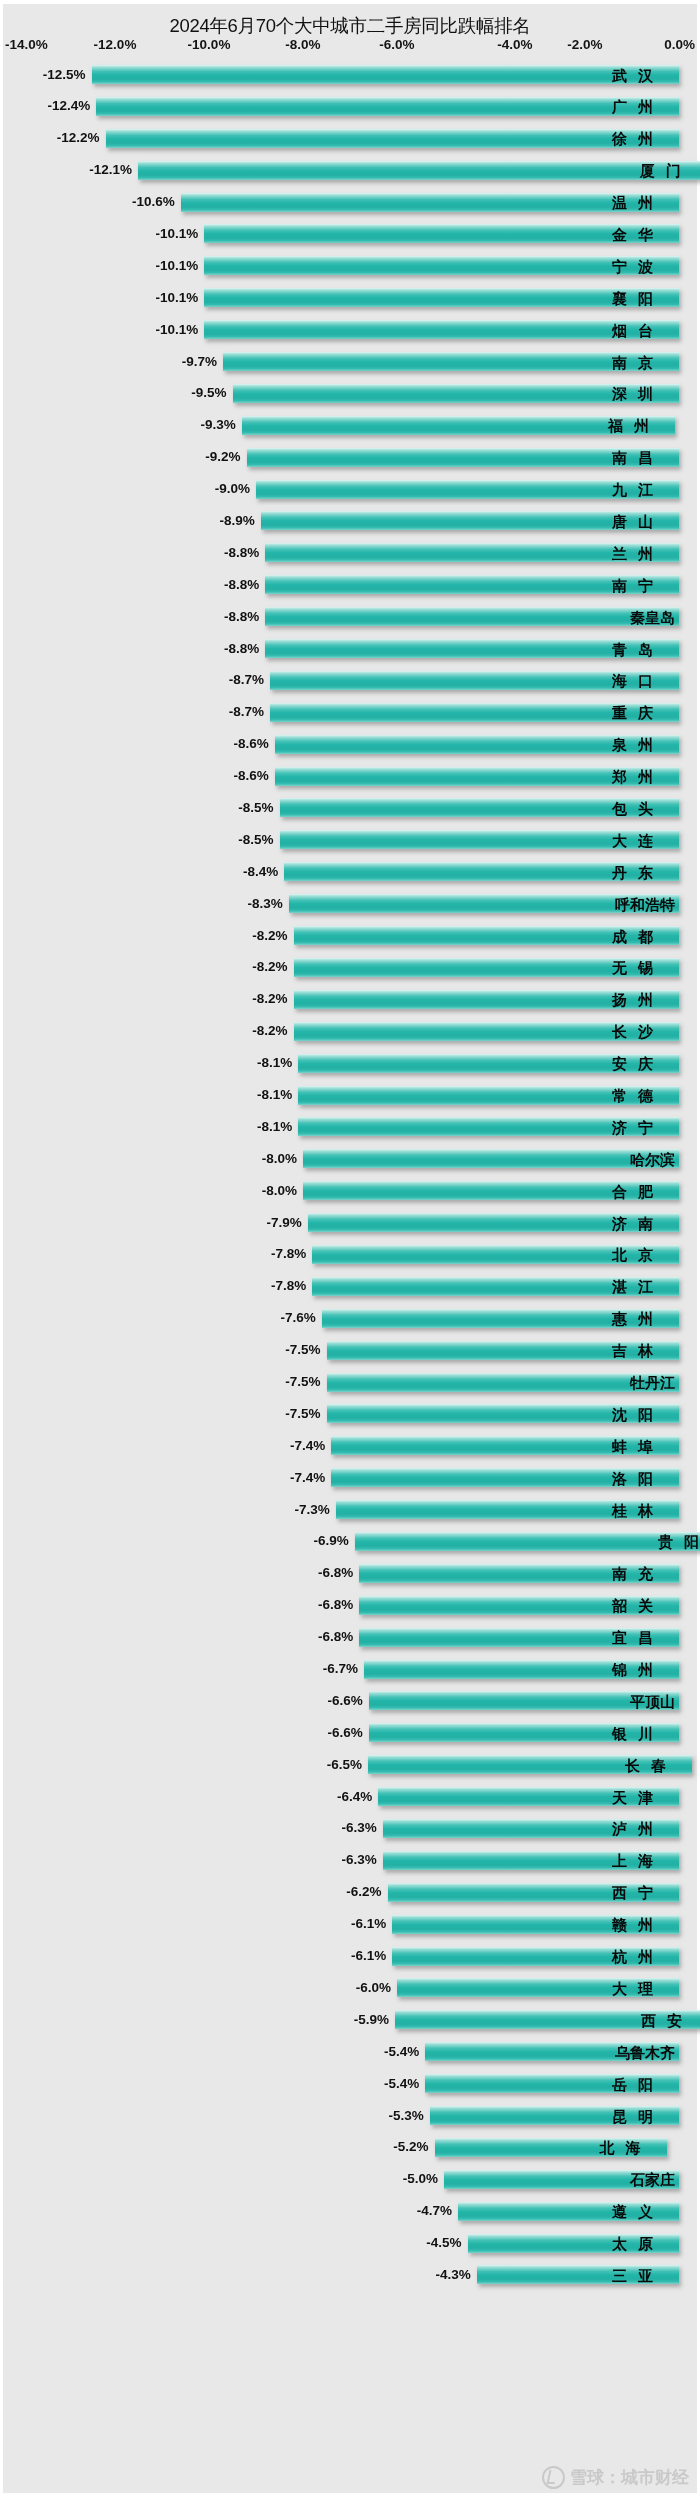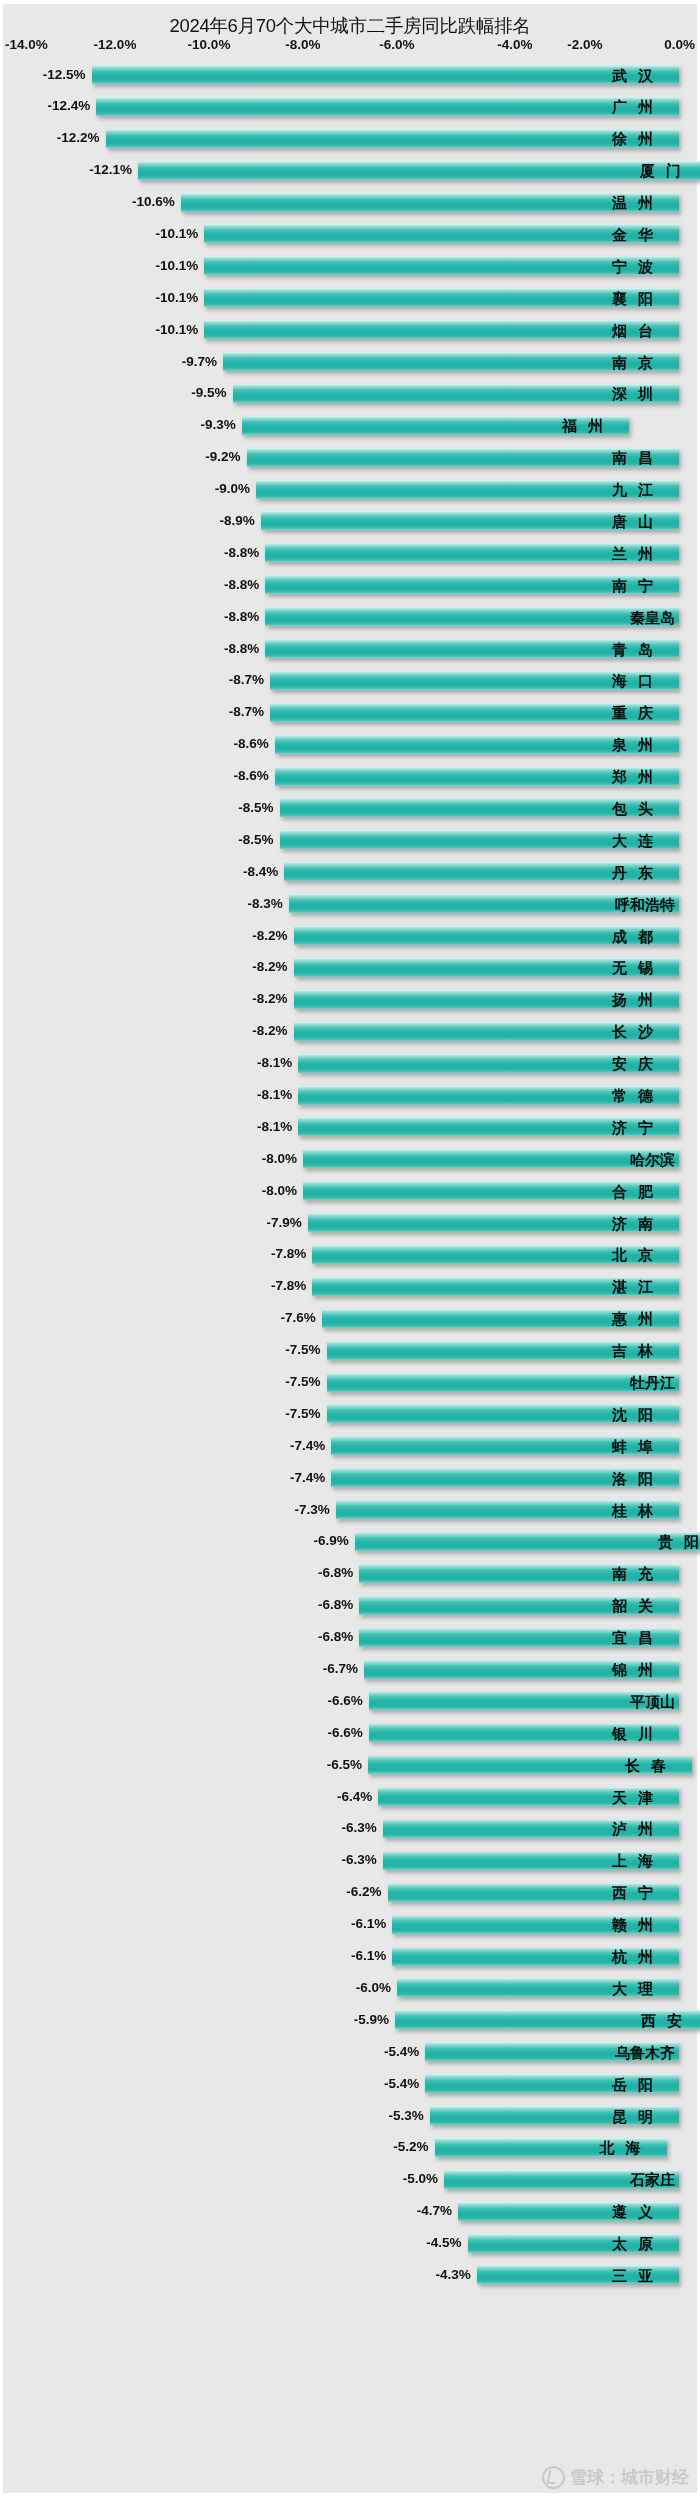--- a/index.html
+++ b/index.html
@@ -215,21 +215,21 @@
         </div>
       </div>
       <div class="row">
         <div class="bar-wrap" style="left: 229.5px; width: 446.5px;">
           <div class="bar"></div>
           <span class="bar-label">-9.5%</span>
           <span class="city sp2">深圳</span>
         </div>
       </div>
       <div class="row">
-        <div class="bar-wrap" style="left: 238.9px; width: 387px;">
+        <div class="bar-wrap" style="left: 238.9px; width: 433px;">
           <div class="bar"></div>
           <span class="bar-label">-9.3%</span>
           <span class="city sp2">福州</span>
         </div>
       </div>
       <div class="row">
         <div class="bar-wrap" style="left: 243.6px; width: 432.4px;">
           <div class="bar"></div>
           <span class="bar-label">-9.2%</span>
           <span class="city sp2">南昌</span>

